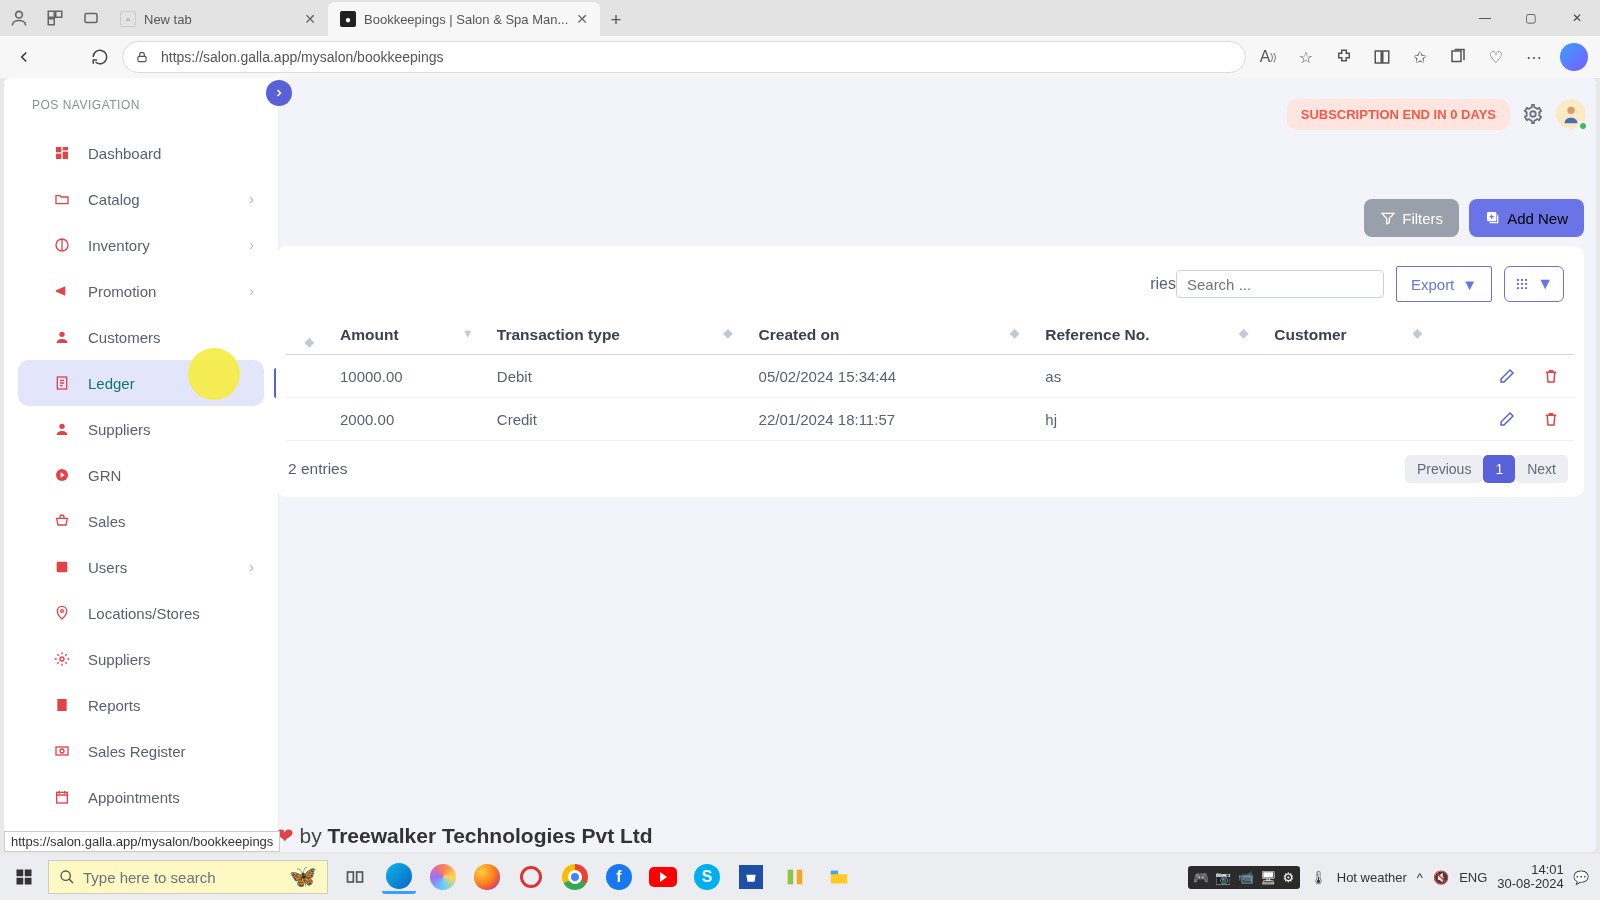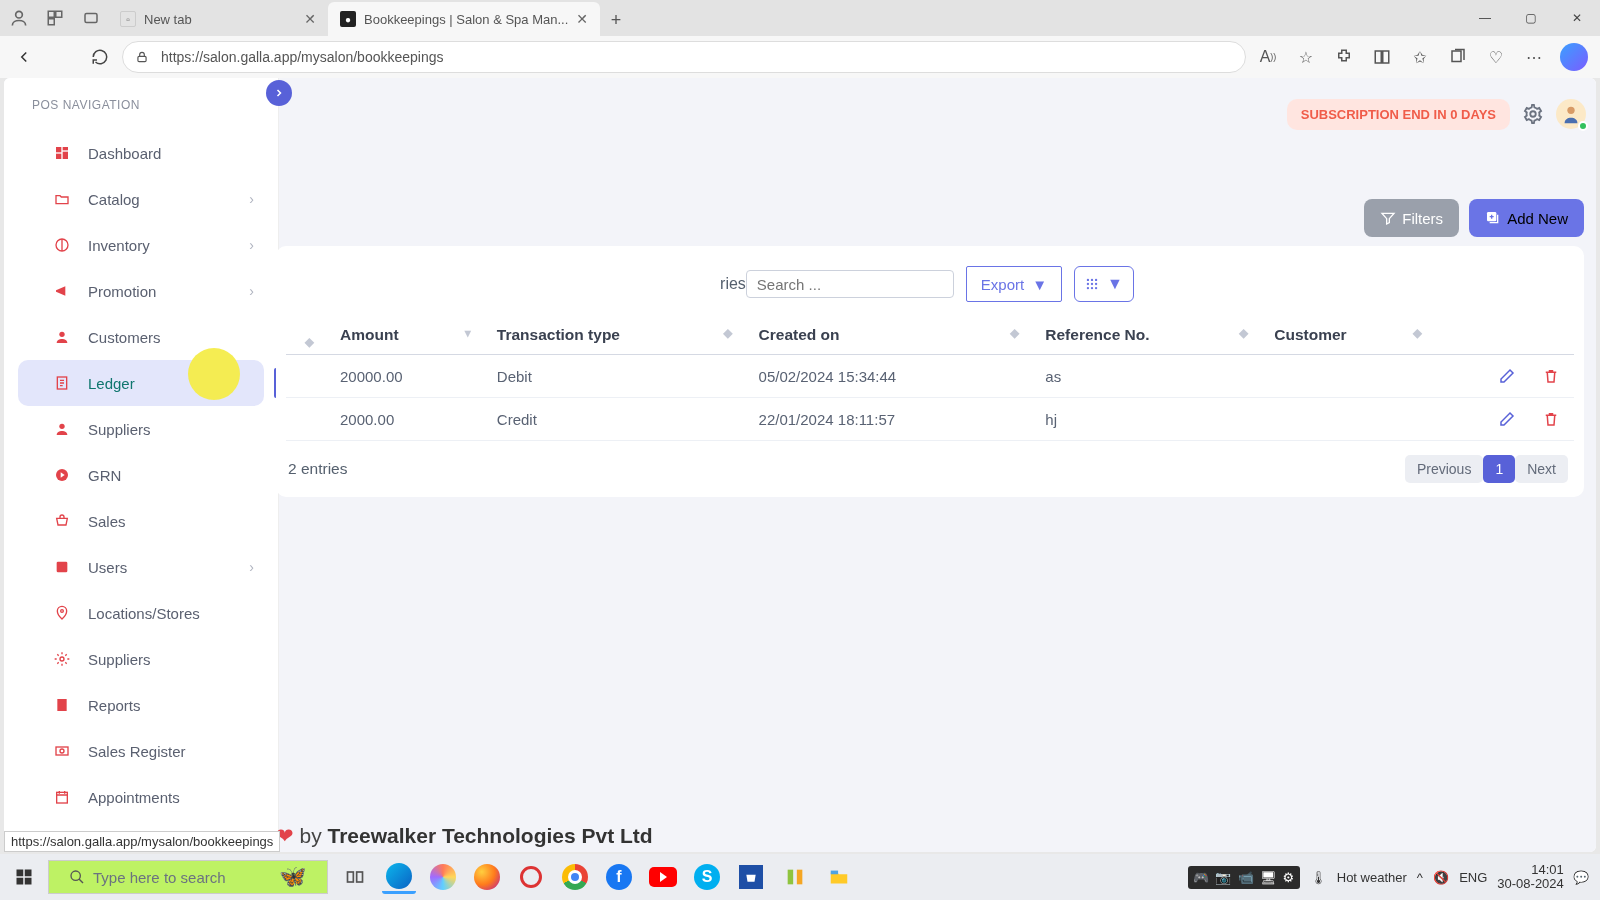--- a/index.html
+++ b/index.html
@@ -50,21 +50,21 @@
 .avatar-status{position:absolute;right:-2px;bottom:-2px;width:10px;height:10px;border-radius:50%;background:#33c15e;border:2px solid #fff}
 
 
 .toolbar{position:absolute;left:280px;right:12px;top:120px;height:40px;display:flex;align-items:center;justify-content:flex-end;gap:10px}
 .btn{height:38px;display:flex;align-items:center;gap:6px;padding:0 16px;border-radius:8px;font-size:15px;font-weight:500}
 .btn-filters{background:#9aa0ab;color:#fff}
 .btn-add{background:#6a74e6;color:#000000}
 
 
 .panel{position:absolute;left:272px;right:12px;top:168px;background:#fff;border-radius:10px;padding:20px 10px 14px 10px}
-.panel-top{display:flex;align-items:center;justify-content:center;padding:0 10px 14px 4px}
+.panel-top{display:flex;align-items:center;justify-content:flex-end;padding:0 10px 14px 4px}
 .entries-left{color:#55606e;font-size:16px}
 .panel-actions{display:flex;align-items:center;gap:12px}
 .search{width:208px;height:28px;border:1px solid #ccd1dc;border-radius:4px;padding:0 10px;font-size:15px;color:#6b7280}
 .export-btn{height:36px;border:1px solid #6a74e6;border-radius:2px;color:#6a74e6;padding:0 14px;display:flex;align-items:center;gap:8px;font-size:15px}
 .grid-btn{height:36px;border:1px solid #6a74e6;border-radius:6px;color:#6a74e6;padding:0 10px;display:flex;align-items:center;gap:8px}
 
 .tbl{width:100%;border-collapse:collapse}
 .tbl th{text-align:left;font-size:15.5px;color:#3a4150;font-weight:600;padding:10px 14px;border-bottom:1px solid #d5d9e3;position:relative}
 .sort-ic{position:absolute;right:12px;color:#c3c8d4;font-size:12px}
 .tbl td{padding:12px 14px;font-size:15px;color:#596273;border-bottom:1px solid #edf0f5}
@@ -81,21 +81,21 @@
 
 .credit{position:absolute;left:272px;bottom:4px;font-size:21px;color:#444}
 .credit b{color:#333}
 
 
 .status-url{position:absolute;left:4px;bottom:48px;background:#fff;border:1px solid #ccc;padding:2px 6px;font-size:13px;color:#333;z-index:20}
 
 
 .taskbar{position:absolute;left:0;right:0;bottom:0;height:46px;background:#ebedf1;display:flex;align-items:center}
 .start{width:48px;display:flex;align-items:center;justify-content:center}
-.searchbox{width:280px;height:34px;background:#bef264;border:1px solid #ccc;display:flex;align-items:center;padding:0 20px;gap:8px;color:#6b7280;font-size:15px}
+.searchbox{width:280px;height:34px;background:#fef9c3;border:1px solid #ccc;display:flex;align-items:center;padding:0 10px;gap:8px;color:#6b7280;font-size:15px}
 .tb-apps{display:flex;align-items:center;gap:10px;margin-left:10px}
 .tb-app{width:34px;height:34px;display:flex;align-items:center;justify-content:center;border-radius:3px}
 .tb-tray{margin-left:auto;display:flex;align-items:center;gap:10px;padding-right:10px;font-size:13px;color:#333}
 .tray-box{background:#2b2b2b;color:#fff;padding:4px 6px;border-radius:3px;display:flex;gap:6px;font-size:13px}
 .clock{text-align:right;line-height:1.1;font-size:13px}
 svg{display:block}
 </style>
 </head>
 <body>
 
@@ -411,21 +411,21 @@
             <th><span>Transaction type</span><span class="sort-ic">◆</span></th>
             <th><span>Created on</span><span class="sort-ic">◆</span></th>
             <th><span>Reference No.</span><span class="sort-ic">◆</span></th>
             <th><span>Customer</span><span class="sort-ic">◆</span></th>
             <th style="width:140px"></th>
           </tr>
         </thead>
         <tbody>
           <tr>
             <td></td>
-            <td>20000.00</td>
+            <td>10000.00</td>
             <td>Debit</td>
             <td>05/02/2024 15:34:44</td>
             <td>as</td>
             <td></td>
             <td>
                 <div class="row-icons">
               <span class="edit-ic">
                     <svg width="18" height="18" viewBox="0 0 24 24" fill="none" stroke="#5861d8" stroke-width="2">
                       <path d="M4 20h4L20 8l-4-4L4 16v4z"></path>
                     </svg>

